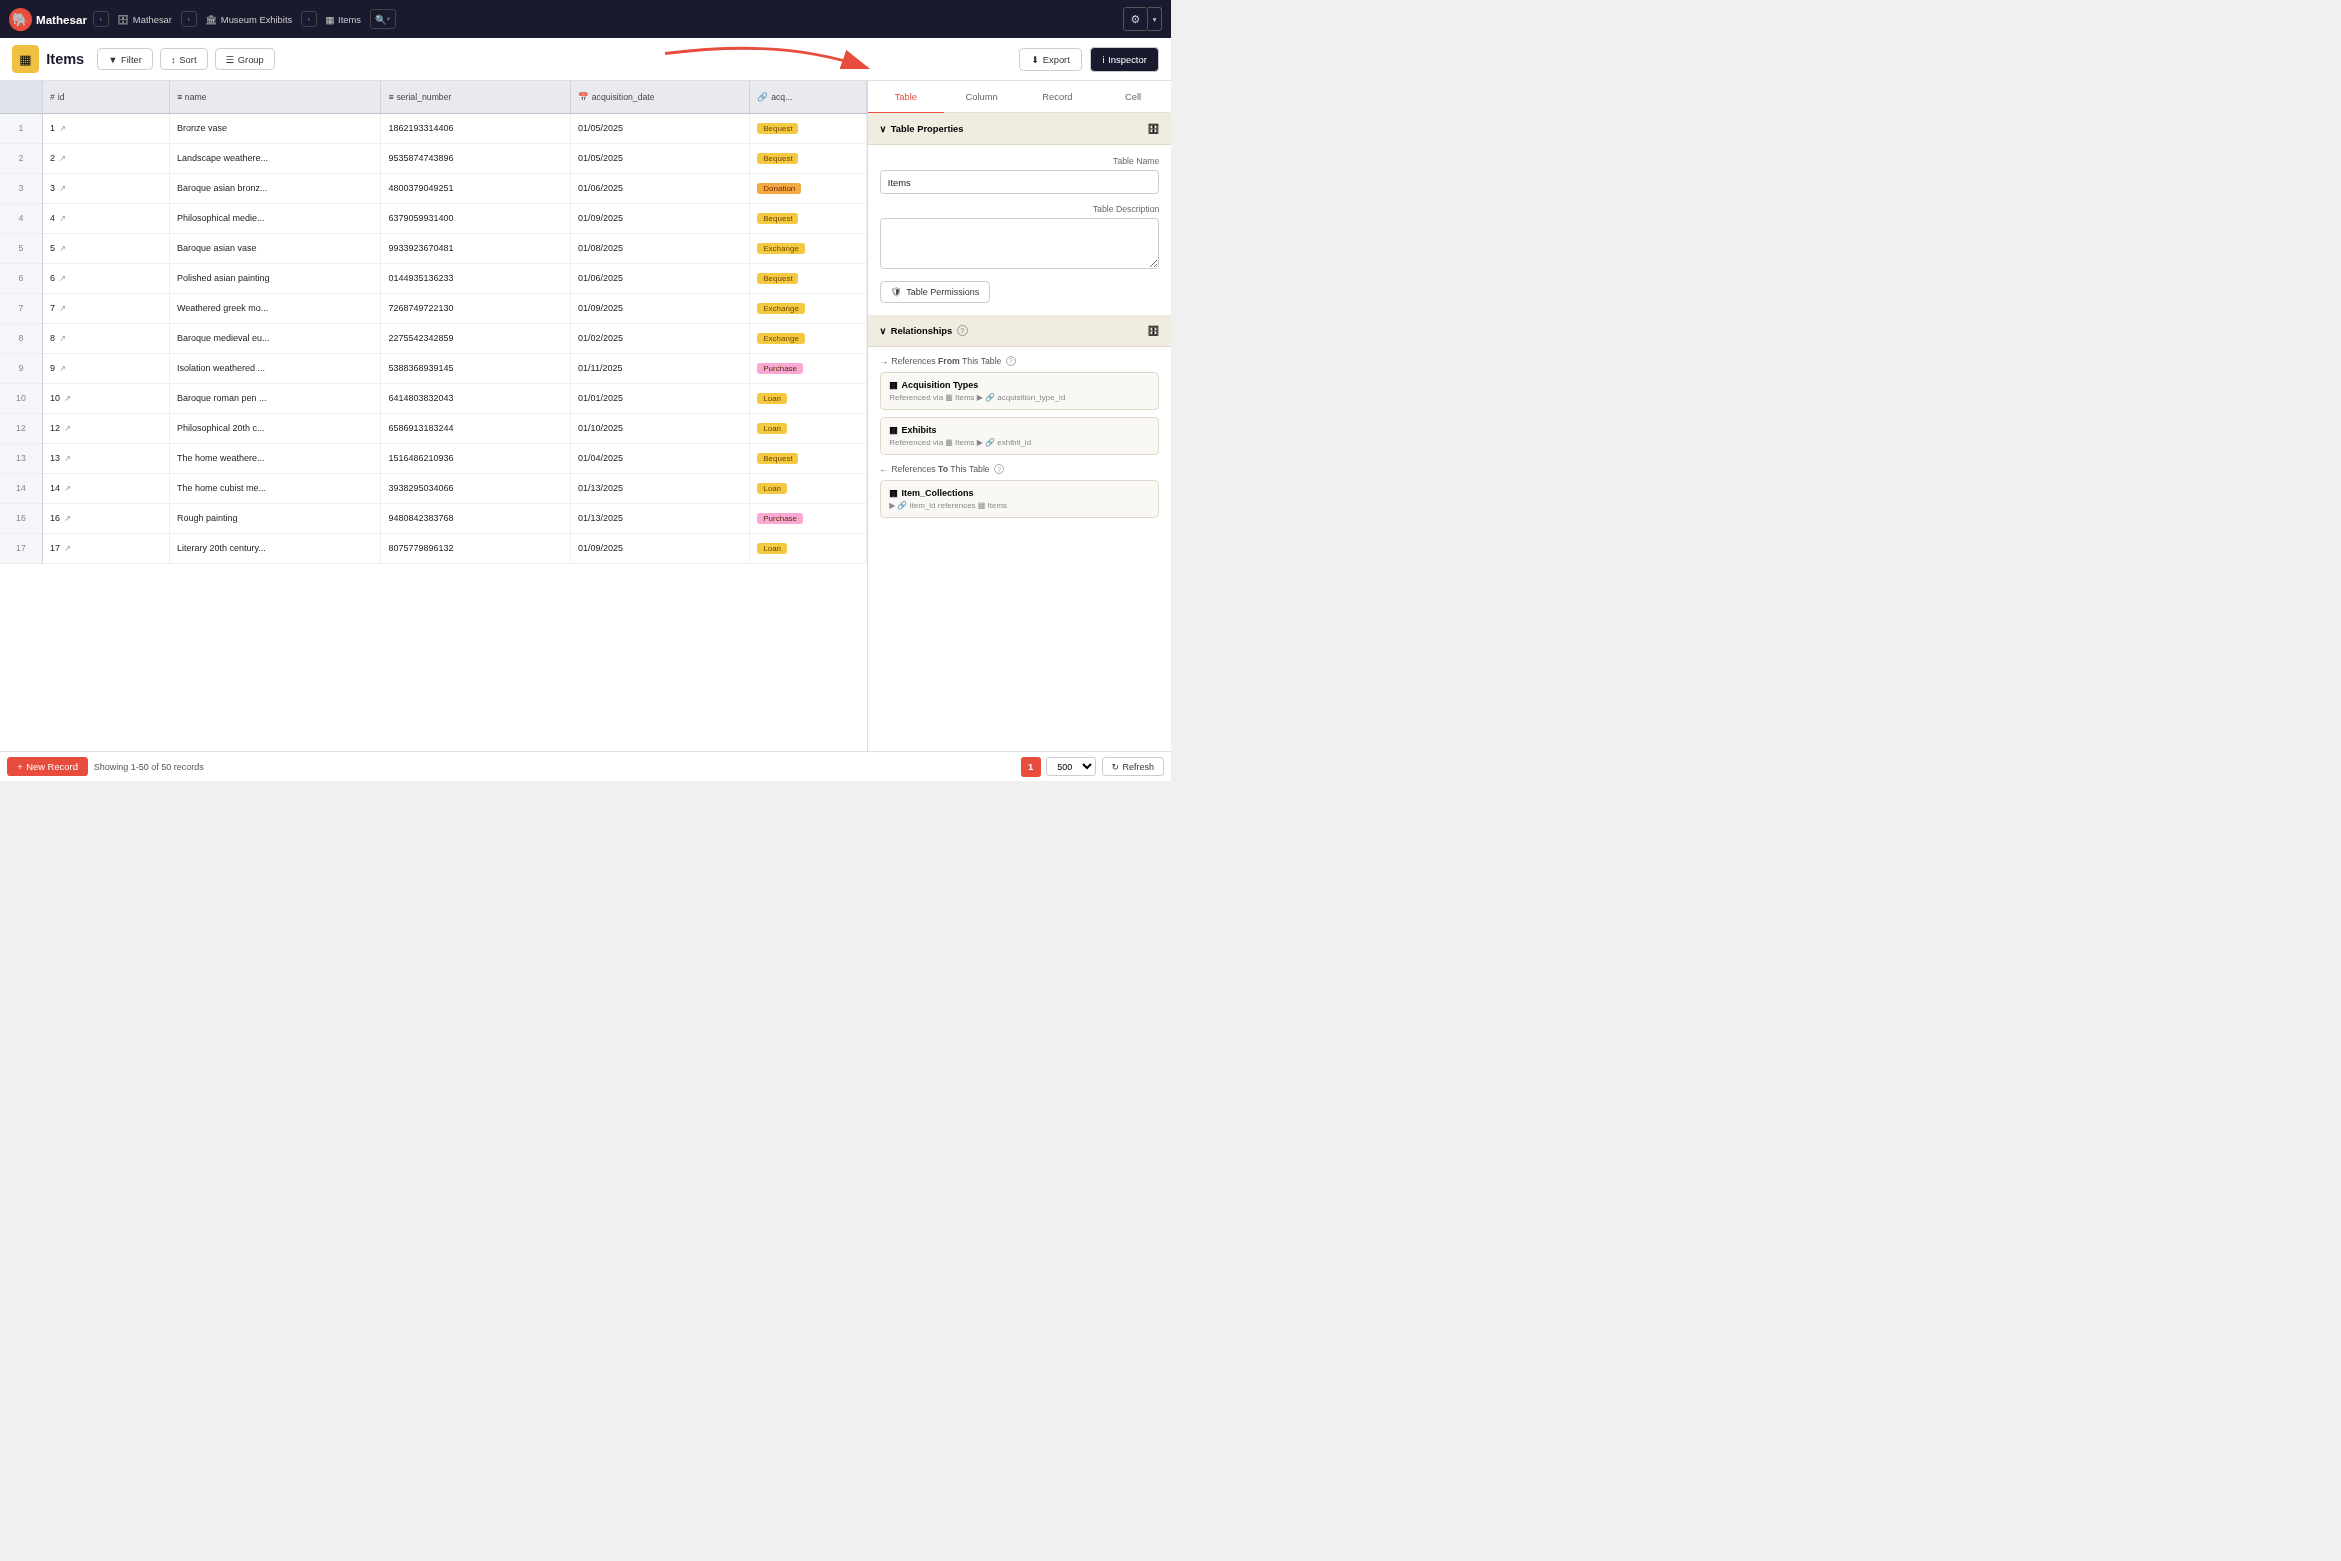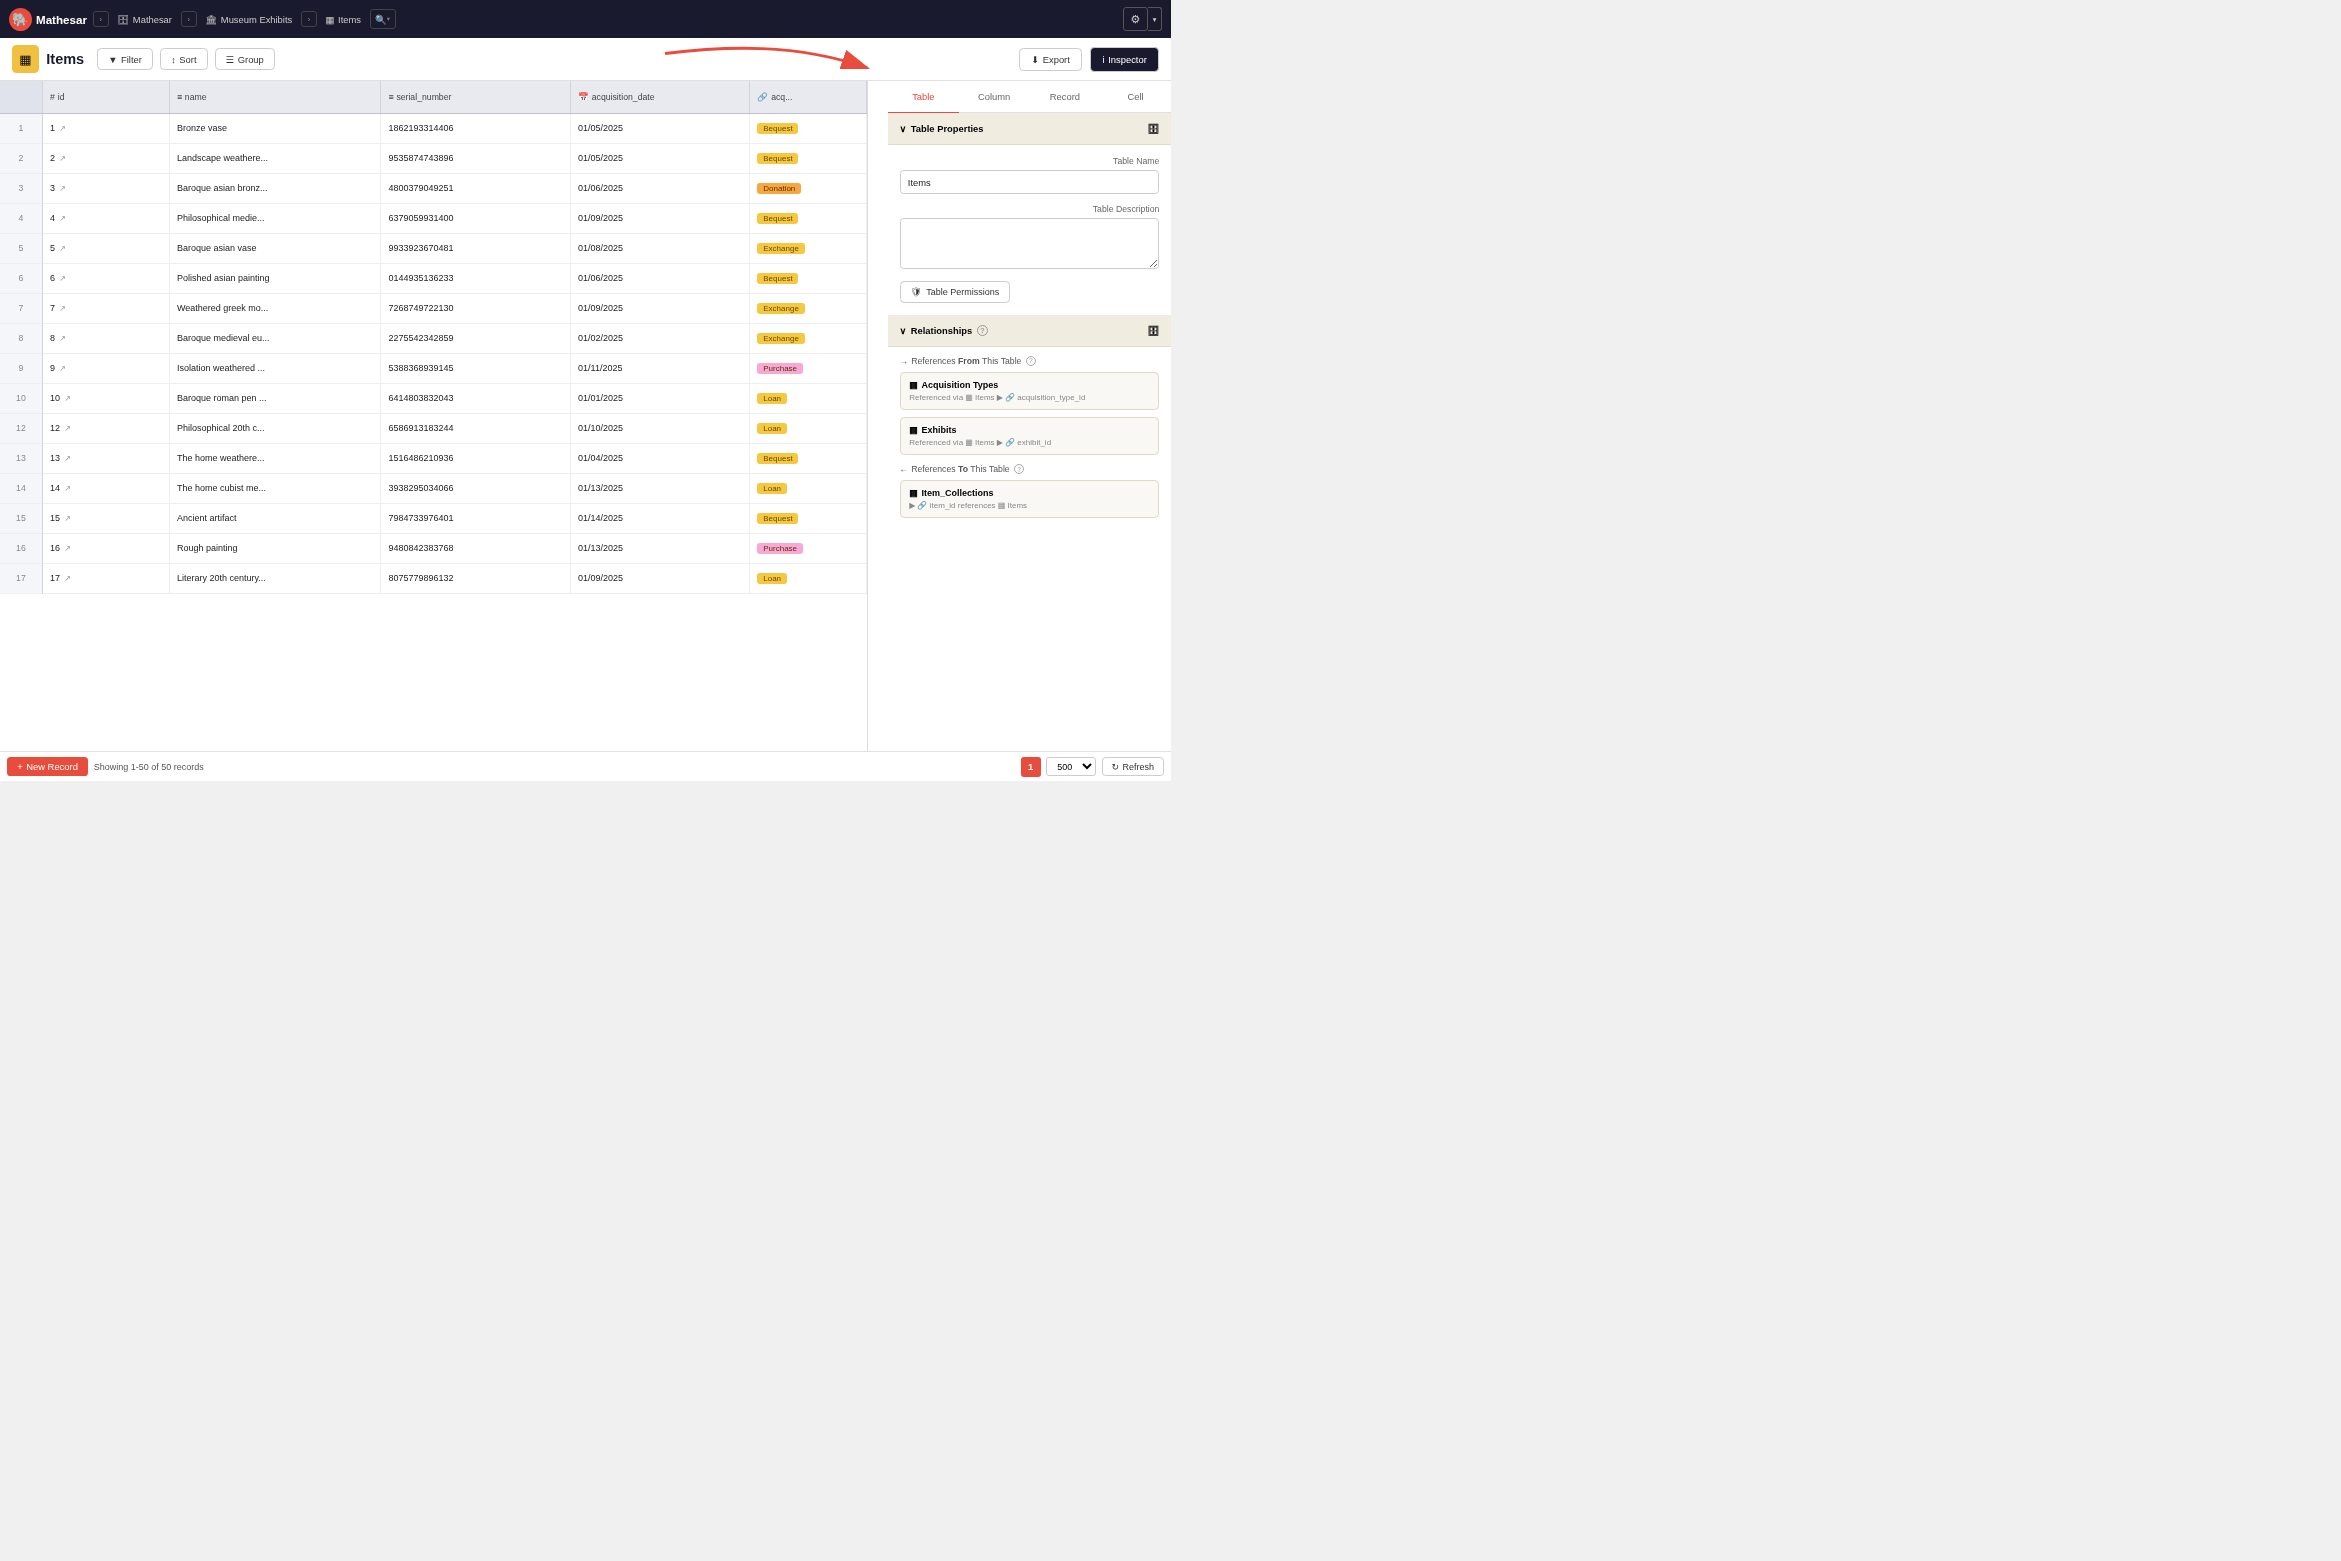--- a/index.html
+++ b/index.html
@@ -185,21 +185,20 @@
     .badge-purchase { background: #f9a8d4; color: #5a3000; }
     .badge-loan { background: #f5c842; color: #6b4a00; }
 
     
     .inspector-panel {
       width: 304px;
       background: #fff;
       border-left: 0.7px solid #ddd;
       overflow-y: auto;
       flex-shrink: 0;
-      padding-left: 20px;
     }
 
     .inspector-tabs {
       display: flex;
       border-bottom: 1.4px solid #e0e0e0;
       background: #fff;
       position: sticky; top: 0; z-index: 10;
     }
     .inspector-tab {
       flex: 1;
@@ -644,35 +643,20 @@
         </div>
       </td>
       <td>The home cubist me...</td>
       <td>3938295034066</td>
       <td>01/13/2025</td>
       <td>
         <span class="acq-badge badge-loan">Loan</span>
       </td>
     </tr>
           <tr>
-      <td>15</td>
-      <td>
-        <div style="display:flex;align-items:center;gap:4.3px;">
-          <span>15</span>
-          <span class="row-expand">↗</span>
-        </div>
-      </td>
-      <td>Ancient artifact</td>
-      <td>7984733976401</td>
-      <td>01/14/2025</td>
-      <td>
-        <span class="acq-badge badge-bequest">Bequest</span>
-      </td>
-    </tr>
-          <tr>
       <td>16</td>
       <td>
         <div style="display:flex;align-items:center;gap:4.3px;">
           <span>16</span>
           <span class="row-expand">↗</span>
         </div>
       </td>
       <td>Rough painting</td>
       <td>9480842383768</td>
       <td>01/13/2025</td>

